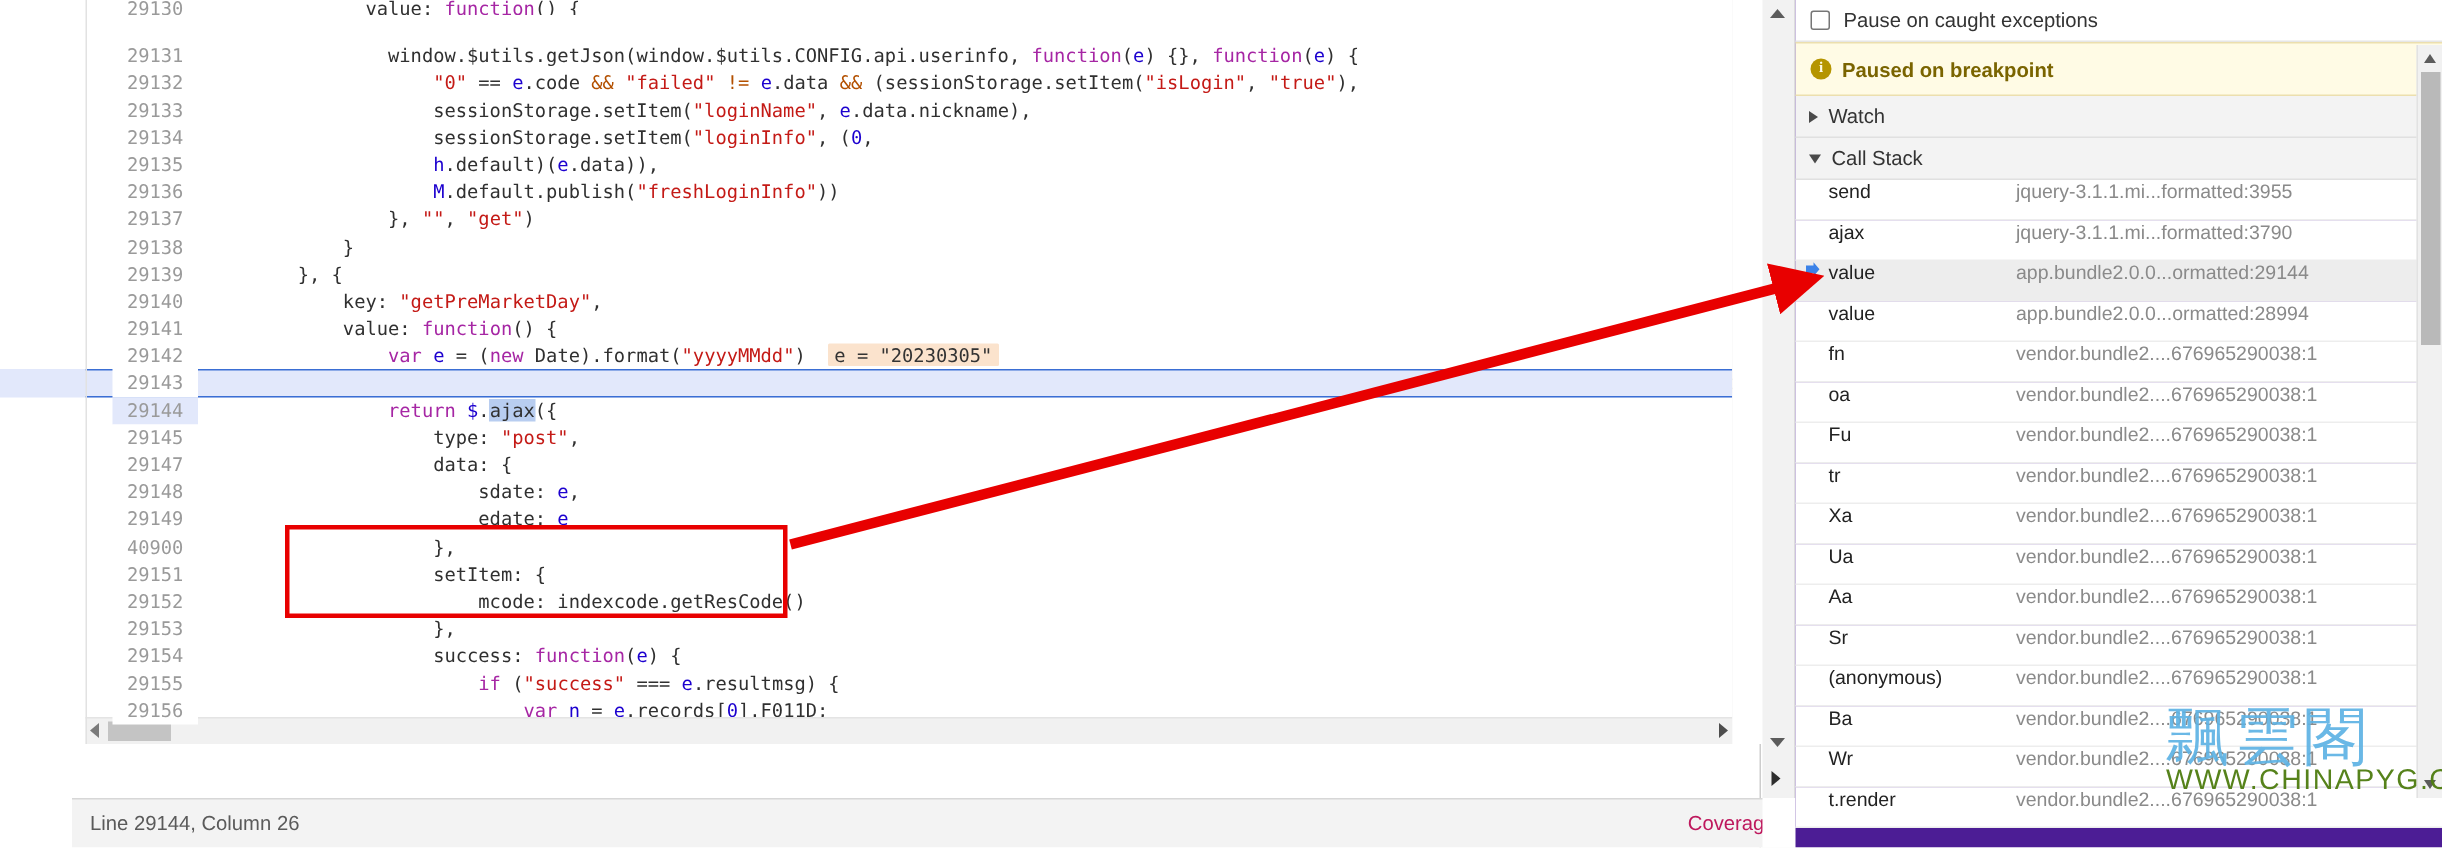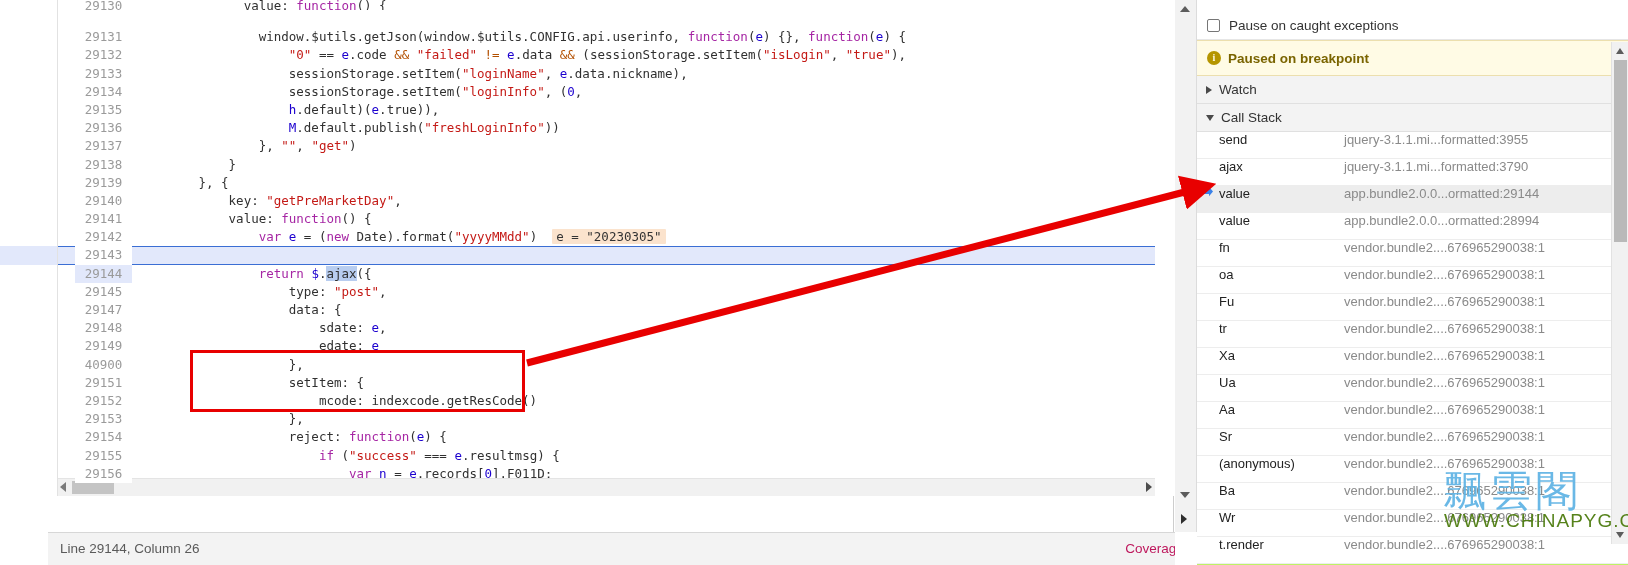--- a/index.html
+++ b/index.html
@@ -96,21 +96,21 @@
     position:absolute;left:0;top:0;width:22px;height:532px;background:#f2f2f2;
     border-right:1px solid #dcdcdc;box-sizing:border-box;
   }
   #sb-scrollstrip .up{position:absolute;left:5px;top:6px;width:0;height:0;
     border-left:5px solid transparent;border-right:5px solid transparent;border-bottom:6px solid #5c5c5c;}
   #sb-scrollstrip .dn{position:absolute;left:5px;bottom:34px;width:0;height:0;
     border-left:5px solid transparent;border-right:5px solid transparent;border-top:6px solid #5c5c5c;}
   #sb-scrollstrip .tri-r{position:absolute;left:6px;bottom:8px;width:0;height:0;
     border-top:5px solid transparent;border-bottom:5px solid transparent;border-left:6px solid #2e2e2e;}
 
-  #sb-body{position:absolute;left:22px;top:0;right:0;bottom:0;background:#bef264;margin-top:12px;}
+  #sb-body{position:absolute;left:22px;top:0;right:0;bottom:0;background:#4c1d95;}
 
   .sb-checkrow{
     height:27px;display:flex;align-items:center;padding-left:10px;
     border-bottom:1px solid #e6e6e6;background:#fff;
   }
   .cbox{
     width:13px;height:13px;border:1px solid #767676;background:#fff;border-radius:2px;
     margin-right:9px;box-sizing:border-box;
   }
   .sb-checkrow span{font-size:13.5px;color:#333;}
@@ -198,21 +198,21 @@
 
         <div class="crow">
           <span class="ln">29133</span><span class="code">                    <span class="pl">sessionStorage.setItem(</span><span class="str">"loginName"</span><span class="pl">, </span><span class="id">e</span><span class="pl">.data.nickname),</span></span>
         </div>
 
         <div class="crow">
           <span class="ln">29134</span><span class="code">                    <span class="pl">sessionStorage.setItem(</span><span class="str">"loginInfo"</span><span class="pl">, (</span><span class="num">0</span><span class="pl">,</span></span>
         </div>
 
         <div class="crow">
-          <span class="ln">29135</span><span class="code">                    <span class="id">h</span><span class="pl">.default)(</span><span class="id">e</span><span class="pl">.true)),</span></span>
+          <span class="ln">29135</span><span class="code">                    <span class="id">h</span><span class="pl">.default)(</span><span class="id">e</span><span class="pl">.data)),</span></span>
         </div>
 
         <div class="crow">
           <span class="ln">29136</span><span class="code">                    <span class="id">M</span><span class="pl">.default.publish(</span><span class="str">"freshLoginInfo"</span><span class="pl">))</span></span>
         </div>
 
         <div class="crow">
           <span class="ln">29137</span><span class="code">                <span class="pl">}, </span><span class="str">""</span><span class="pl">, </span><span class="str">"get"</span><span class="pl">)</span></span>
         </div>
 
@@ -271,21 +271,21 @@
 
         <div class="crow">
           <span class="ln">29152</span><span class="code">                        <span class="pl">mcode: indexcode.getResCode()</span></span>
         </div>
 
         <div class="crow">
           <span class="ln">29153</span><span class="code">                    <span class="pl">},</span></span>
         </div>
 
         <div class="crow">
-          <span class="ln">29154</span><span class="code">                    <span class="pl">reject: </span><span class="kw">function</span><span class="pl">(</span><span class="id">e</span><span class="pl">) {</span></span>
+          <span class="ln">29154</span><span class="code">                    <span class="pl">success: </span><span class="kw">function</span><span class="pl">(</span><span class="id">e</span><span class="pl">) {</span></span>
         </div>
 
         <div class="crow">
           <span class="ln">29155</span><span class="code">                        <span class="kw">if</span><span class="pl"> (</span><span class="str">"success"</span><span class="pl"> === </span><span class="id">e</span><span class="pl">.resultmsg) {</span></span>
         </div>
 
         <div class="crow">
           <span class="ln">29156</span><span class="code">                            <span class="kw">var</span><span class="pl"> </span><span class="id">n</span><span class="pl"> = </span><span class="id">e</span><span class="pl">.records[</span><span class="num">0</span><span class="pl">].F011D;</span></span>
         </div>
 

